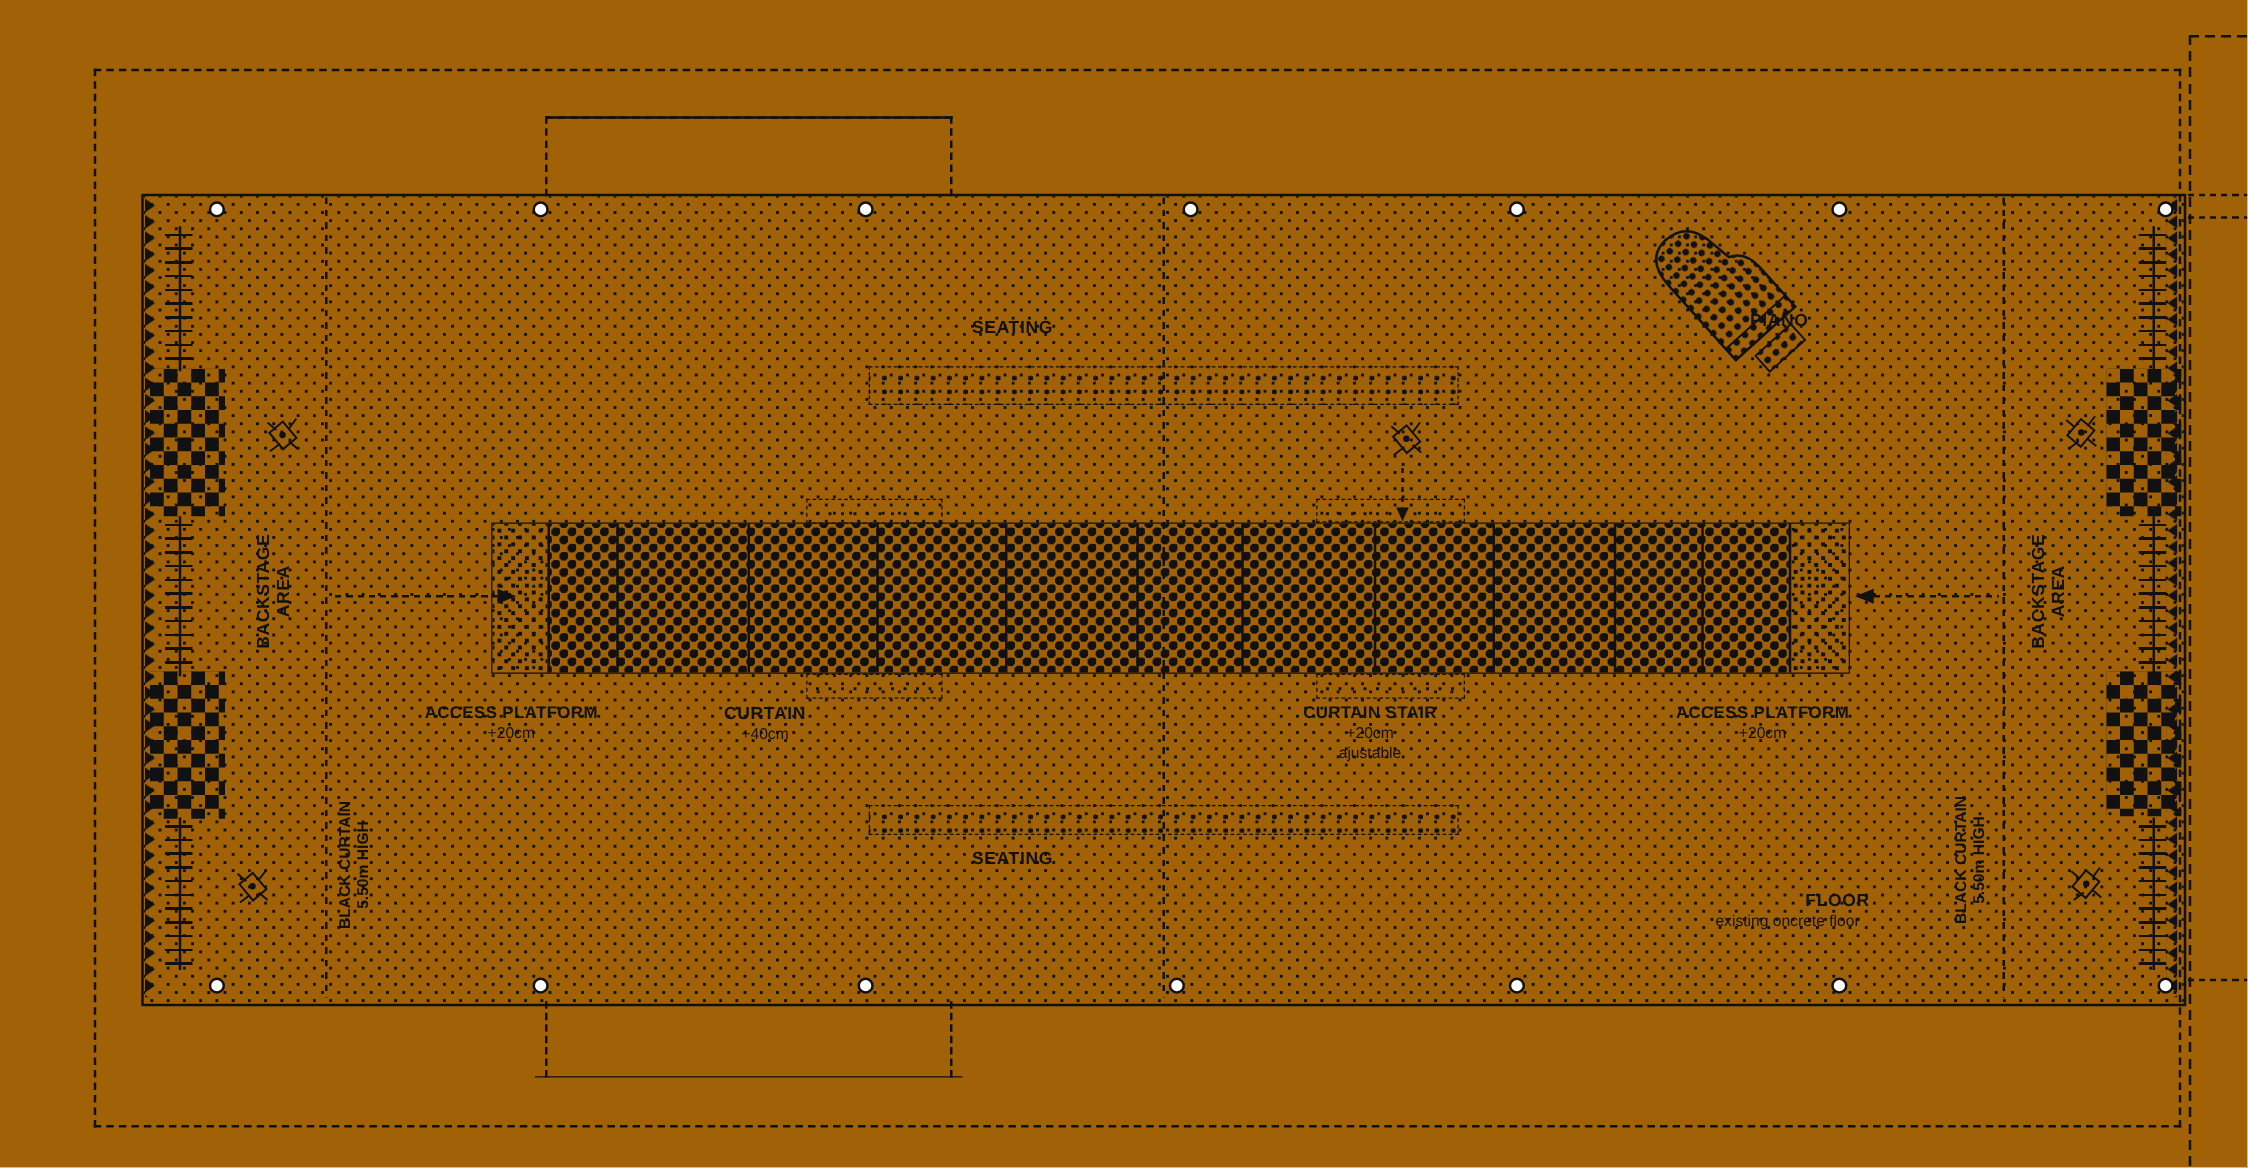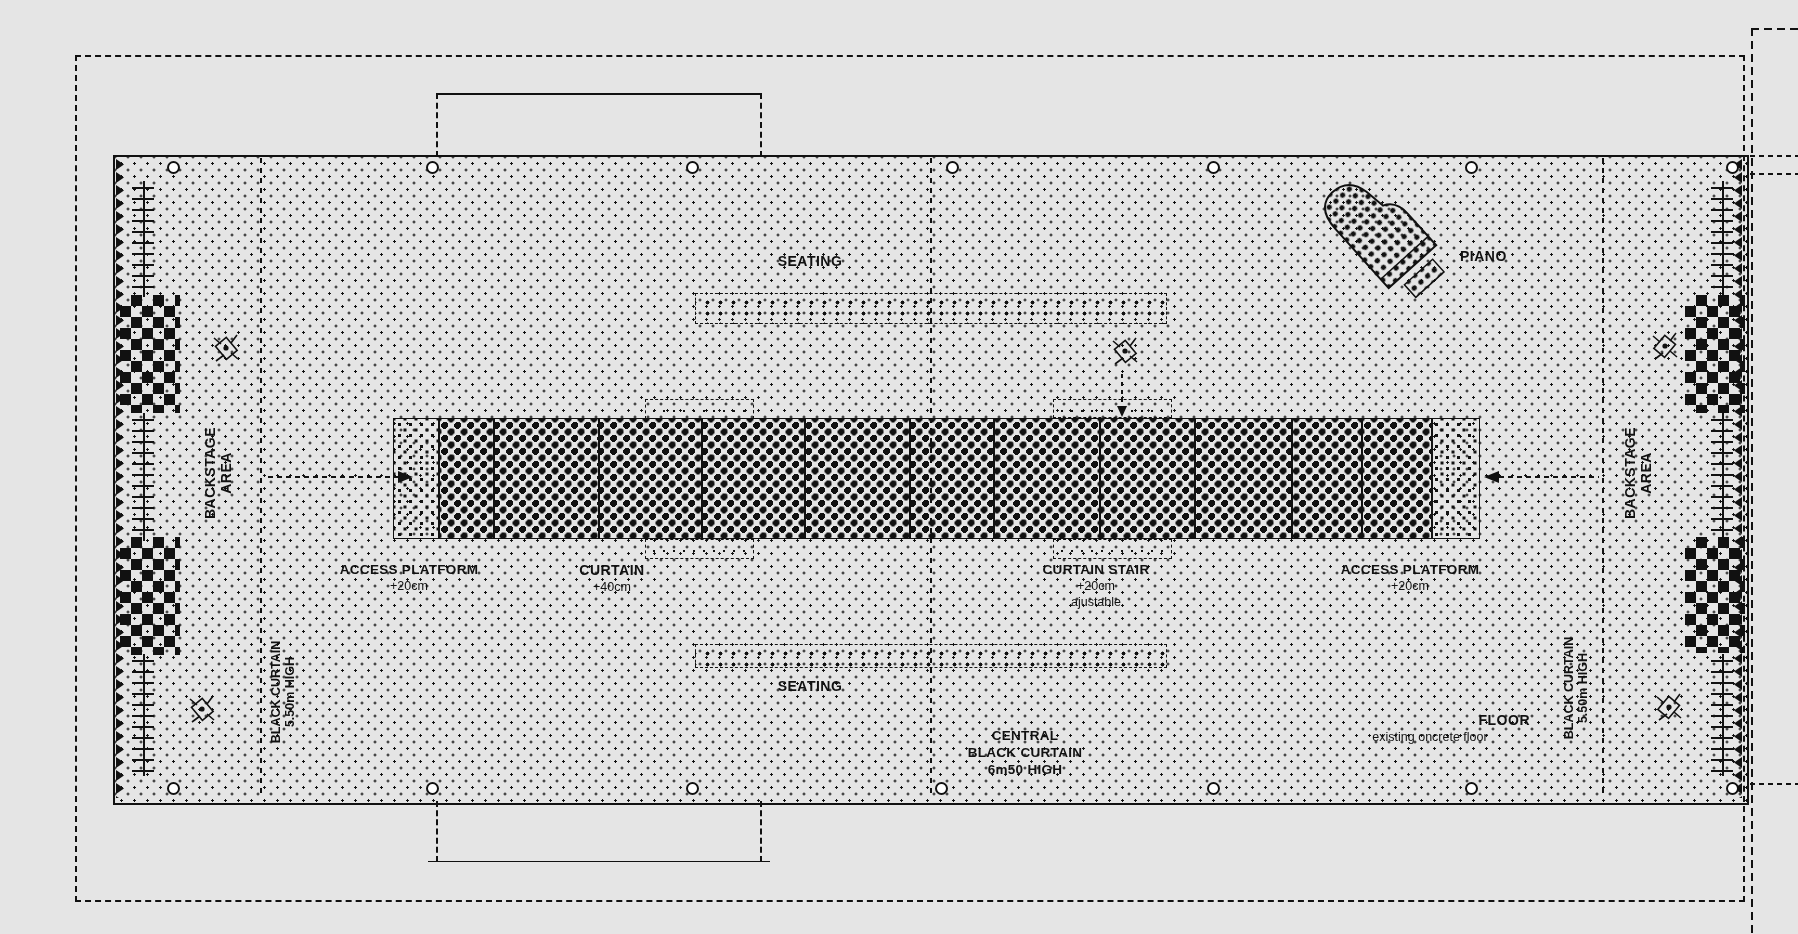--- a/index.html
+++ b/index.html
@@ -1,16 +1,16 @@
 <!DOCTYPE html>
 <html><head>
 <meta charset="utf-8">
 <style>
   html,body{margin:0;padding:0;background:#fff;}
-  .plan{position:relative;width:1798px;height:934px;background:#e5e5e5;overflow:hidden;
+  .plan{position:relative;width:1798px;height:934px;background:#a16207;overflow:hidden;
         font-family:"Liberation Sans", sans-serif;color:#111;}
   .abs{position:absolute;}
   
   .hdash{height:2px;background:repeating-linear-gradient(to right,#111 0 8px,transparent 8px 13px);}
   .vdash{width:2px;background:repeating-linear-gradient(to bottom,#111 0 8px,transparent 8px 13px);}
   .vdash-fine{width:1.5px;background:repeating-linear-gradient(to bottom,#111 0 5px,transparent 5px 10px);}
   .hdash-fine{height:1.5px;background:repeating-linear-gradient(to right,#111 0 5px,transparent 5px 9px);}
   .outer{border:2px dashed #111;}
   
   .hall{border:2.5px solid #111;
@@ -199,21 +199,21 @@
     <g transform="rotate(-42 80 78)">
       <path d="M48 122 L48 42 Q48 14 70 13 Q92 13 96 36 L99 57 Q112 62 112 80 L112 122 Z" fill="url(#pdots)" stroke="#111" stroke-width="2"></path>
       <path d="M48 110 L112 110" stroke="#111" stroke-width="1.5" fill="none"></path>
       <rect x="62" y="130" width="38" height="17" fill="url(#pdots)" stroke="#111" stroke-width="1.5"></rect>
     </g>
   </svg>
 
   <div class="abs lbl t14 b" style="left:735px;top:253px;width:150px;">SEATING</div>
   <div class="abs lbl t14 b" style="left:735px;top:678px;width:150px;">SEATING</div>
 
-  <div class="abs lbl t14 b" style="left:1460px;top:248px;text-align:right;">PIANO</div>
+  <div class="abs lbl t14 b" style="left:1400px;top:248px;text-align:right;">PIANO</div>
 
   <div class="abs lbl" style="left:309px;top:562px;width:200px;">
     <div class="t13 b">ACCESS PLATFORM</div>
     <div class="t12">+20cm</div>
   </div>
 
   <div class="abs lbl" style="left:512px;top:562px;width:200px;">
     <div class="t14 b">CURTAIN</div>
     <div class="t12">+40cm</div>
   </div>
@@ -222,28 +222,23 @@
     <div class="t13 b">CURTAIN STAIR</div>
     <div class="t12">+20cm</div>
     <div class="t12">ajustable</div>
   </div>
 
   <div class="abs lbl" style="left:1310px;top:562px;width:200px;">
     <div class="t13 b">ACCESS PLATFORM</div>
     <div class="t12">+20cm</div>
   </div>
 
-  <div class="abs lbl" style="left:925px;top:728px;width:200px;">
-    <div class="t13 b">CENTRAL</div>
-    <div class="t13 b">BLACK CURTAIN</div>
-    <div class="t13 b">6m50 HIGH</div>
-  </div>
 
   <div class="abs lbl" style="left:1330px;top:712px;width:200px;">
-    <div class="t14 b" style="padding-left:80px;text-align:right;">FLOOR</div>
+    <div class="t14 b" style="padding-left:80px;">FLOOR</div>
     <div class="t12">existing oncrete floor</div>
   </div>
 
   <div class="abs vtext" style="left:158px;top:453px;width:120px;height:40px;">
     <div class="t14 b">BACKSTAGE</div>
     <div class="t14 b">AREA</div>
   </div>
   <div class="abs vtext" style="left:1578px;top:453px;width:120px;height:40px;">
     <div class="t14 b">BACKSTAGE</div>
     <div class="t14 b">AREA</div>

